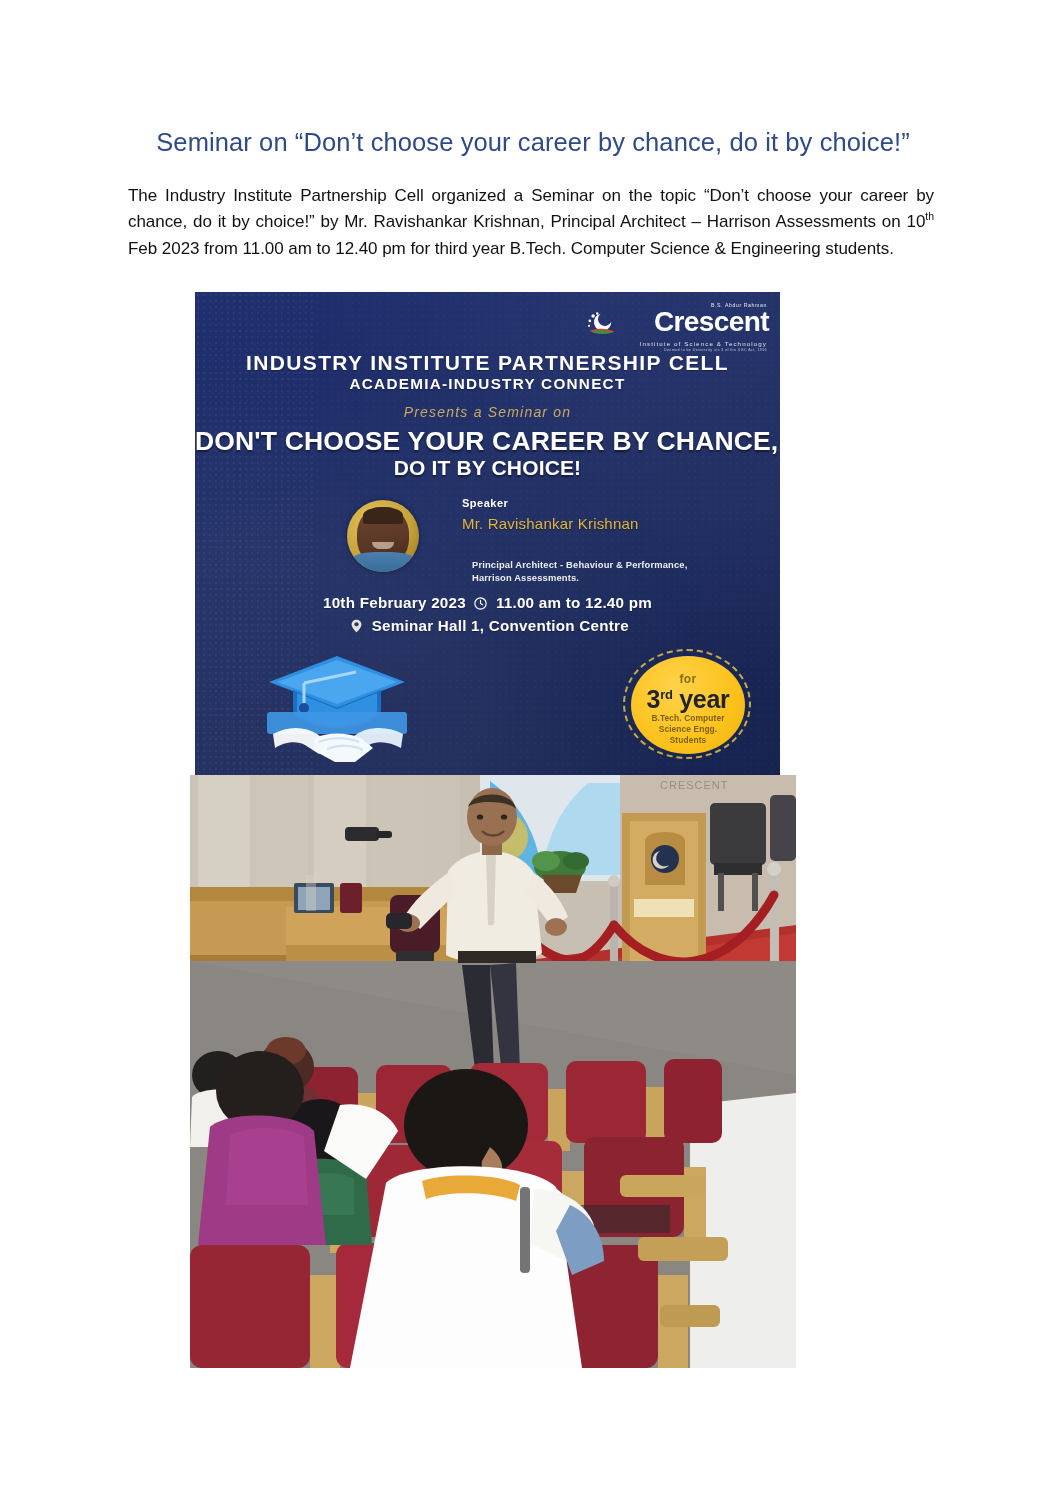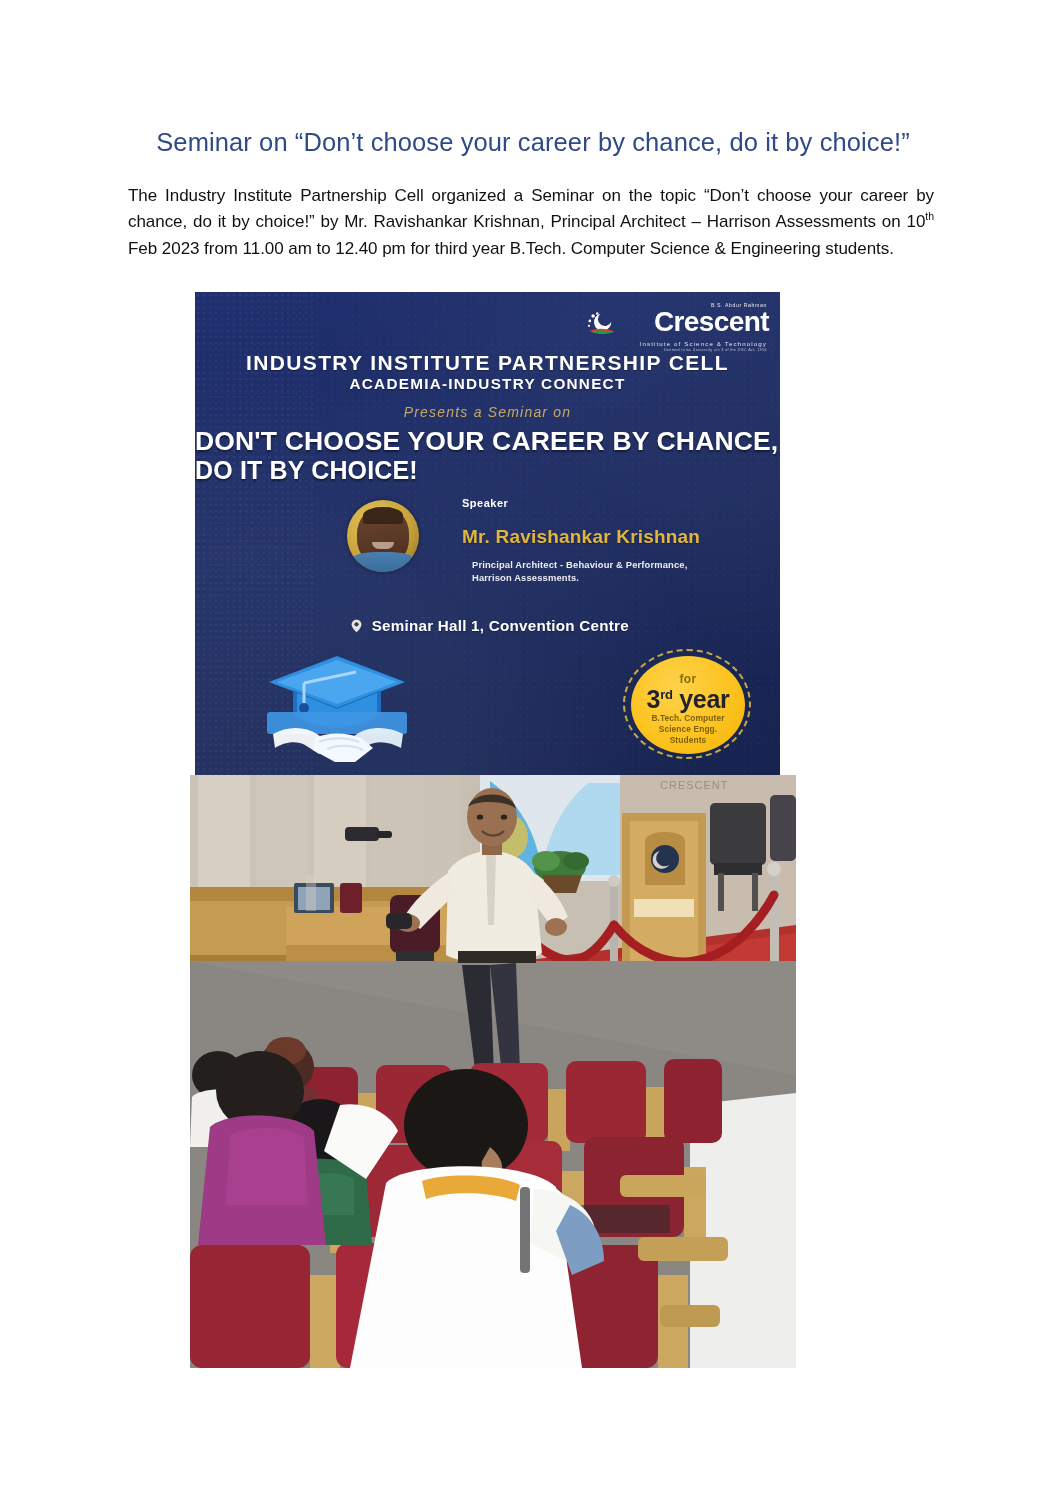--- a/index.html
+++ b/index.html
@@ -189,21 +189,22 @@
     font-size: 26.5px;
     font-weight: 700;
     letter-spacing: 0.15px;
     color: #ffffff;
     text-shadow: 0 2px 2px rgba(0,0,0,0.45);
   }
   .poster-maintitle2 {
     position: absolute;
     left: 0; right: 0;
     top: 164px;
-    font-size: 25px;
+    text-align: center;
+    font-size: 21px;
     font-weight: 700;
     letter-spacing: 0.15px;
     color: #ffffff;
     text-shadow: 0 2px 2px rgba(0,0,0,0.45);
   }
 
   
   .speaker-photo {
     position: absolute;
     left: 152px;
@@ -250,24 +251,24 @@
     left: 267px;
     top: 205px;
     font-size: 11px;
     font-weight: 700;
     letter-spacing: 0.5px;
     color: #ffffff;
   }
   .speaker-name {
     position: absolute;
     left: 267px;
-    top: 234px;
+    top: 221px;
     width: 250px;
-    font-size: 19px;
-    font-weight: 700;
+    font-size: 15px;
+    font-weight: 400;
     line-height: 22px;
     letter-spacing: 0.2px;
     color: #e2b63c;
     text-shadow: 0 1px 1px rgba(0,0,0,0.35);
   }
   .speaker-role {
     position: absolute;
     left: 277px;
     top: 267px;
     width: 250px;
@@ -441,20 +442,28 @@
     <div class="speaker-photo">
       <div class="face"></div>
       <div class="hairline"></div>
       <div class="smile"></div>
       <div class="shirt"></div>
     </div>
     <div class="speaker-label">Speaker</div>
     <div class="speaker-name">Mr. Ravishankar Krishnan</div>
     <div class="speaker-role">Principal Architect - Behaviour &amp; Performance, Harrison Assessments.</div>
 
+    <div class="poster-datetime">
+      <span>10th February 2023</span>
+      <svg class="ico-inline" width="13" height="13" viewBox="0 0 16 16">
+        <circle cx="8" cy="8" r="7" fill="none" stroke="#ffffff" stroke-width="1.4"></circle>
+        <path d="M8 4.2 V8 L10.6 9.6" fill="none" stroke="#ffffff" stroke-width="1.4" stroke-linecap="round"></path>
+      </svg>
+      <span>11.00 am to 12.40 pm</span>
+    </div>
     <div class="poster-venue">
       <svg class="ico-inline" width="13" height="14" viewBox="0 0 14 16">
         <path d="M7 0.8 C10.2 0.8 12.6 3.2 12.6 6.2 C12.6 10 7 15.2 7 15.2 C7 15.2 1.4 10 1.4 6.2 C1.4 3.2 3.8 0.8 7 0.8 Z" fill="#e8e4d8"></path>
         <circle cx="7" cy="6.1" r="2.4" fill="#2a3a6b"></circle>
       </svg>
       <span>Seminar Hall 1, Convention Centre</span>
     </div>
 
     <svg class="grad-graphic" viewBox="0 0 160 118">
       <path d="M80 6 L148 32 L80 58 L12 32 Z" fill="#2f8fe0"></path>

